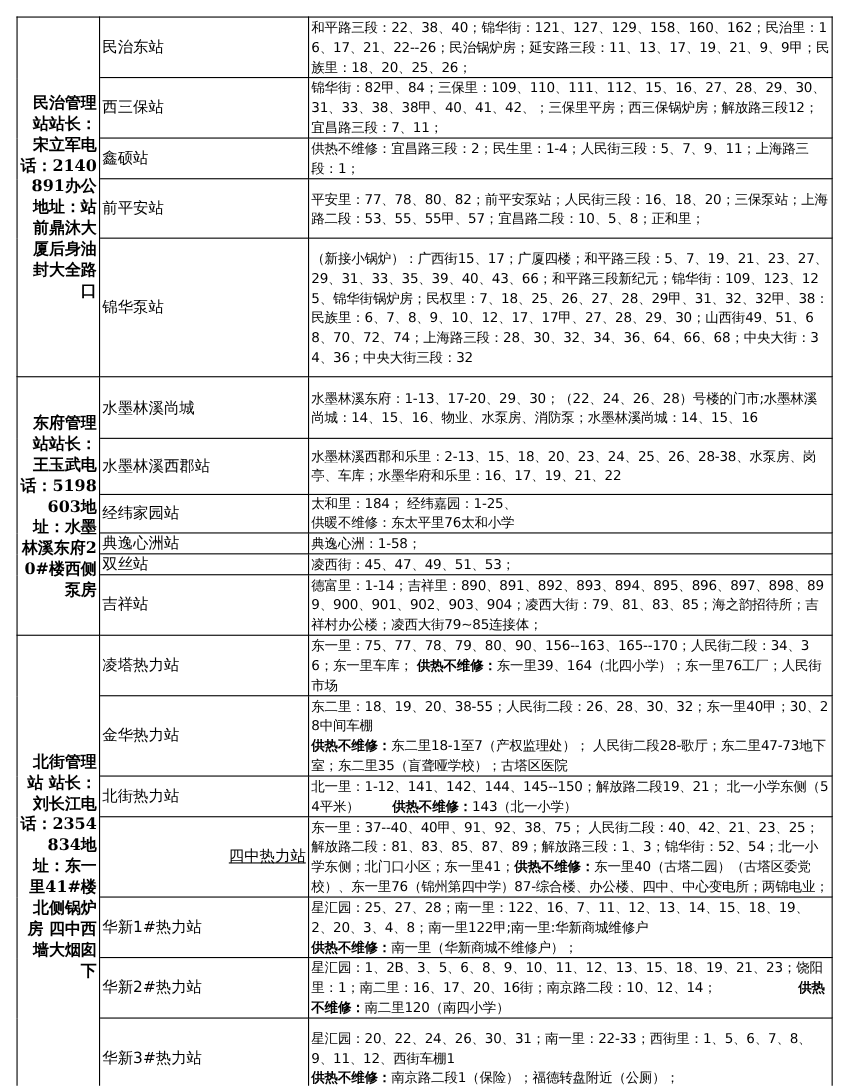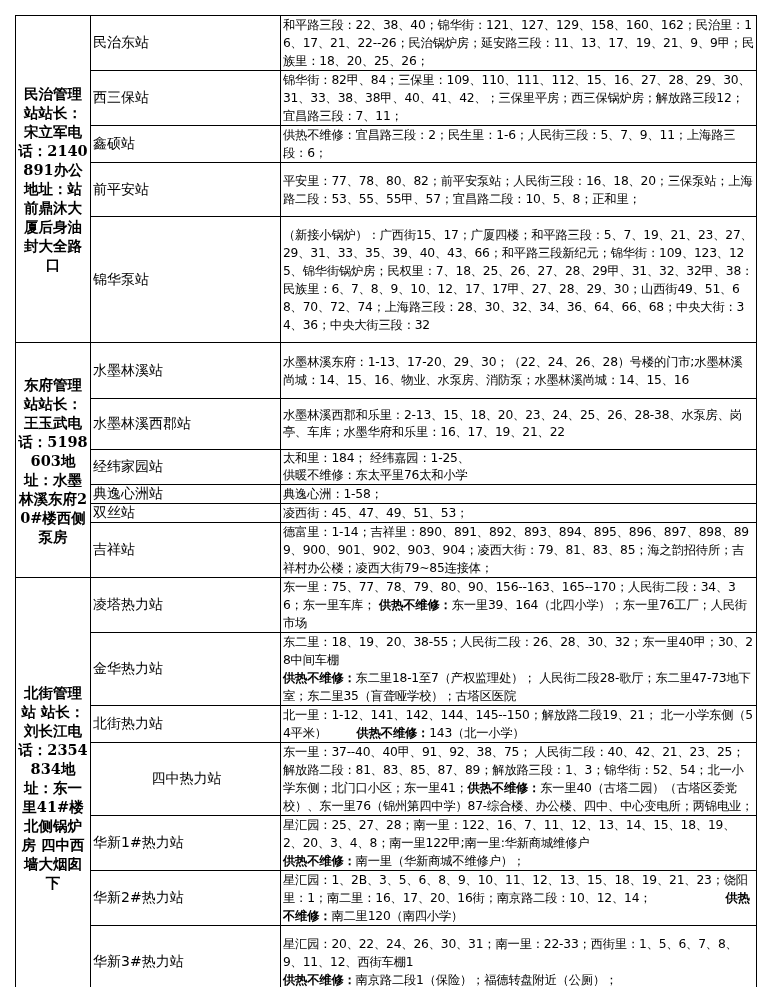--- a/index.html
+++ b/index.html
@@ -2,23 +2,23 @@
 <html><head>
 <meta charset="utf-8">
 <style>
   html, body { margin:0; padding:0; background:#ffffff; }
   body { width:770px; height:987px; position:relative; overflow:hidden;
          font-family:"DejaVu Sans", "Liberation Sans", sans-serif; color:#000; }
   table.grid { position:absolute; left:15px; top:15px; border-collapse:collapse;
                table-layout:fixed; width:742px; }
   table.grid td { border:1px solid #000; padding:0 2px; vertical-align:middle; overflow:hidden; }
   td.office { width:69px; font-weight:bold; font-size:14.5px; line-height:19px;
-              text-align:center; padding:0 3px; font-family:"DejaVu Serif","Liberation Serif",serif; word-break:break-all; }
+              text-align:right; padding:0 3px; font-family:"DejaVu Serif","Liberation Serif",serif; word-break:break-all; }
   td.station { width:185px; text-align:left; font-size:14px; }
-  td.station.left { text-align:center; padding-left:4px; }
+  td.station.left { text-align:right; padding-left:4px;text-decoration:underline; }
   td.area { font-size:12.3px; line-height:18px; letter-spacing:-0.2px; vertical-align:top; word-break:break-all; }
   td.area.tight { line-height:17px;margin-left:48px; }
   .nb { font-weight:bold; }
 </style>
 </head>
 <body>
 
 <table class="grid">
   <colgroup>
       <col style="width:75px">
@@ -31,34 +31,34 @@
       <td class="office" rowspan="5">民治管理站站长：宋立军电话：2140891办公地址：站前鼎沐大厦后身油封大全路口</td>
       <td class="station">民治东站</td>
       <td class="area">和平路三段：22、38、40；锦华街：121、127、129、158、160、162；民治里：16、17、21、22--26；民治锅炉房；延安路三段：11、13、17、19、21、9、9甲；民族里：18、20、25、26；</td>
     </tr>
     <tr style="height:54px">
       <td class="station">西三保站</td>
       <td class="area">锦华街：82甲、84；三保里：109、110、111、112、15、16、27、28、29、30、31、33、38、38甲、40、41、42、；三保里平房；西三保锅炉房；解放路三段12；宜昌路三段：7、11；</td>
     </tr>
     <tr style="height:36px">
       <td class="station">鑫硕站</td>
-      <td class="area">供热不维修：宜昌路三段：2；民生里：1-6；人民街三段：5、7、9、11；上海路三段：6；</td>
+      <td class="area">供热不维修：宜昌路三段：2；民生里：1-4；人民街三段：5、7、9、11；上海路三段：1；</td>
     </tr>
     <tr style="height:54px">
       <td class="station">前平安站</td>
       <td class="area">平安里：77、78、80、82；前平安泵站；人民街三段：16、18、20；三保泵站；上海路二段：53、55、55甲、57；宜昌路二段：10、5、8；正和里；</td>
     </tr>
     <tr style="height:126px">
       <td class="station">锦华泵站</td>
       <td class="area">（新接小锅炉）：广西街15、17；广厦四楼；和平路三段：5、7、19、21、23、27、29、31、33、35、39、40、43、66；和平路三段新纪元；锦华街：109、123、125、锦华街锅炉房；民权里：7、18、25、26、27、28、29甲、31、32、32甲、38：民族里：6、7、8、9、10、12、17、17甲、27、28、29、30；山西街49、51、68、70、72、74；上海路三段：28、30、32、34、36、64、66、68；中央大街：34、36；中央大街三段：32</td>
     </tr>
 
     <tr style="height:56px">
       <td class="office" rowspan="6">东府管理站站长：王玉武电话：5198603地址：水墨林溪东府20#楼西侧泵房</td>
-      <td class="station">水墨林溪站</td>
+      <td class="station">水墨林溪尚城</td>
       <td class="area">水墨林溪东府：1-13、17-20、29、30；（22、24、26、28）号楼的门市;水墨林溪尚城：14、15、16、物业、水泵房、消防泵；水墨林溪尚城：14、15、16</td>
     </tr>
     <tr style="height:51px">
       <td class="station">水墨林溪西郡站</td>
       <td class="area tight">水墨林溪西郡和乐里：2-13、15、18、20、23、24、25、26、28-38、水泵房、岗亭、车库；水墨华府和乐里：16、17、19、21、22</td>
     </tr>
     <tr style="height:35px">
       <td class="station">经纬家园站</td>
       <td class="area tight"><span>太和里：184； 经纬嘉园：1-25、</span><br><span>供暖不维修：东太平里76太和小学</span></td>
     </tr>

